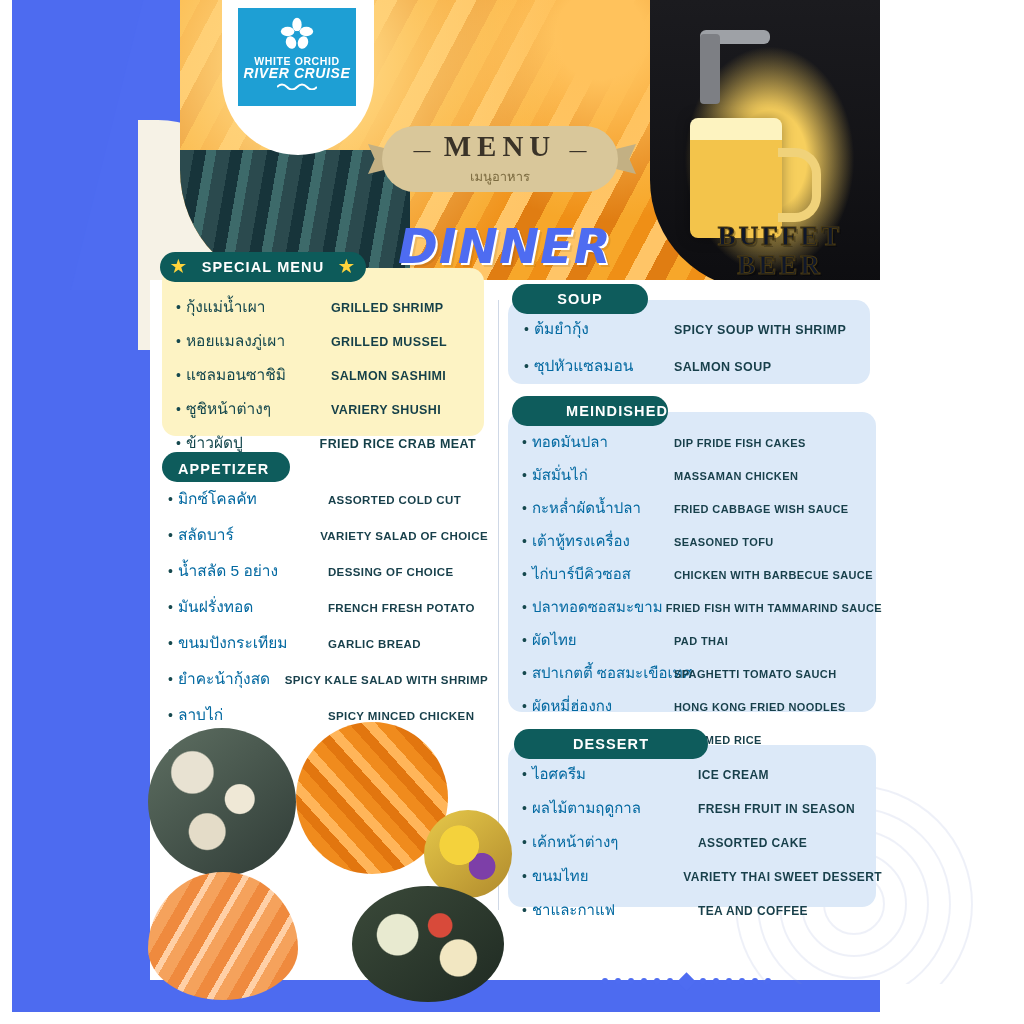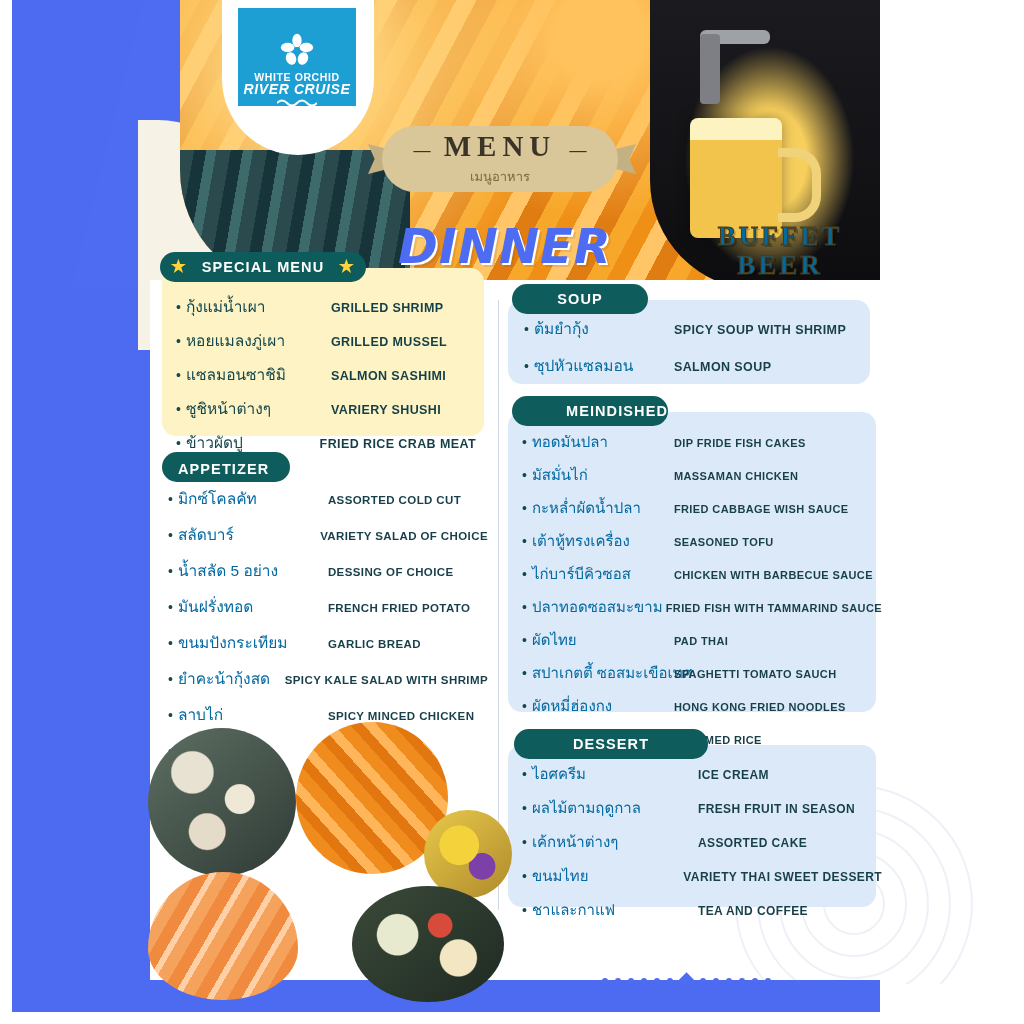--- a/index.html
+++ b/index.html
@@ -35,41 +35,41 @@
       radial-gradient(ellipse at 52% 55%, #f7cf5d 0 22%, rgba(247,207,93,0) 50%),
       linear-gradient(#1b1b1f,#0d0d10);}
   .beer-mug{position:absolute;left:690px;top:118px;width:92px;height:120px;border-radius:8px;
     background:linear-gradient(#fdf3c0 0 18%, #f3c44b 18% 100%);box-shadow:0 0 14px rgba(0,0,0,.35);}
   .beer-handle{position:absolute;left:778px;top:148px;width:34px;height:56px;border:9px solid #f0d27a;border-left:none;border-radius:0 26px 26px 0;}
   .beer-tap{position:absolute;left:700px;top:34px;width:20px;height:70px;background:#7d7f84;border-radius:4px;}
   .beer-tap2{position:absolute;left:700px;top:30px;width:70px;height:14px;background:#9ea1a6;border-radius:6px;}
 
   
   .logo-circle{position:absolute;left:222px;top:-30px;width:152px;height:185px;background:#ffffff;border-radius:0 0 80px 80px;}
-  .logo-box{position:absolute;left:238px;top:8px;width:118px;height:98px;background:#1e9fd4;display:flex;flex-direction:column;align-items:center;justify-content:flex-end;padding-bottom:0;box-sizing:border-box;}
+  .logo-box{position:absolute;left:238px;top:8px;width:118px;height:98px;background:#1e9fd4;display:flex;flex-direction:column;align-items:center;justify-content:flex-end;padding-bottom:16px;box-sizing:border-box;}
   .logo-flower{width:34px;height:34px;margin-bottom:4px;}
   .logo-t1{color:#fff;font-size:10.5px;font-weight:bold;letter-spacing:.6px;line-height:12px;}
   .logo-t2{color:#fff;font-size:14px;font-weight:bold;letter-spacing:.6px;line-height:12px;font-style:italic;}
   .logo-wave{width:40px;height:8px;margin-top:3px;}
 
   
   .menu-ribbon{position:absolute;left:382px;top:126px;width:236px;height:66px;background:#d9c79a;border-radius:34px;
     display:flex;flex-direction:column;align-items:center;justify-content:center;}
   .menu-ribbon .en{font-family:"Liberation Serif",serif;font-weight:bold;font-size:29px;letter-spacing:6px;color:#3a3328;line-height:28px;}
   .menu-ribbon .en .dash{font-size:17px;letter-spacing:0;}
   .menu-ribbon .th{font-size:13px;color:#7b6a3f;margin-top:1px;}
   .ribbon-tail{position:absolute;width:22px;height:30px;background:#c3b083;top:144px;}
   .ribbon-tail.l{left:368px;clip-path:polygon(0 0,100% 18%,100% 82%,0 100%,30% 50%);}
   .ribbon-tail.r{left:614px;clip-path:polygon(100% 0,0 18%,0 82%,100% 100%,70% 50%);}
 
   .dinner{position:absolute;left:398px;top:218px;font-family:"DejaVu Sans",sans-serif;font-weight:bold;font-style:italic;
     font-size:48px;letter-spacing:1px;color:#4e6cf1;text-shadow:2px 2px 0 #ffffff,4px 4px 0 rgba(0,0,0,.08);}
 
   .buffet{position:absolute;left:690px;top:222px;text-align:center;width:180px;}
-  .buffet div{font-family:"Liberation Serif",serif;font-weight:bold;font-size:27px;letter-spacing:3px;color:#0369a1;
+  .buffet div{font-family:"Liberation Serif",serif;font-weight:bold;font-size:27px;letter-spacing:3px;color:#0f172a;
     -webkit-text-stroke:1px #4a3a12;line-height:29px;text-shadow:2px 2px 0 rgba(0,0,0,.25);}
 
   
   .hdr{position:absolute;background:#0e5c5c;color:#fff;border-radius:16px;height:30px;line-height:30px;
     font-size:14.5px;font-weight:bold;letter-spacing:1.1px;padding:2px 16px;box-sizing:border-box;}
   .hdr.special{left:160px;top:252px;width:206px;background:#0d5b5a;text-align:center;padding:0;}
   .star{position:absolute;top:6px;width:18px;height:18px;color:#ffd43b;font-size:17px;line-height:18px;text-align:center;}
   .star.l{left:10px;} .star.r{right:10px;}
 
   .hdr.appetizer{left:162px;top:452px;width:128px;}
@@ -269,21 +269,21 @@
         <span class="en">VARIETY SALAD OF CHOICE</span>
       </div>
     <div class="row">
         <span class="bullet">•</span>
         <span class="th">น้ำสลัด 5 อย่าง</span>
         <span class="en">DESSING OF CHOICE</span>
       </div>
     <div class="row">
         <span class="bullet">•</span>
         <span class="th">มันฝรั่งทอด</span>
-        <span class="en">FRENCH FRIED POTATO</span>
+        <span class="en">FRENCH FRESH POTATO</span>
       </div>
     <div class="row">
         <span class="bullet">•</span>
         <span class="th">ขนมปังกระเทียม</span>
         <span class="en">GARLIC BREAD</span>
       </div>
     <div class="row">
         <span class="bullet">•</span>
         <span class="th">ยำคะน้ากุ้งสด</span>
         <span class="en">SPICY KALE SALAD WITH SHRIMP</span>

